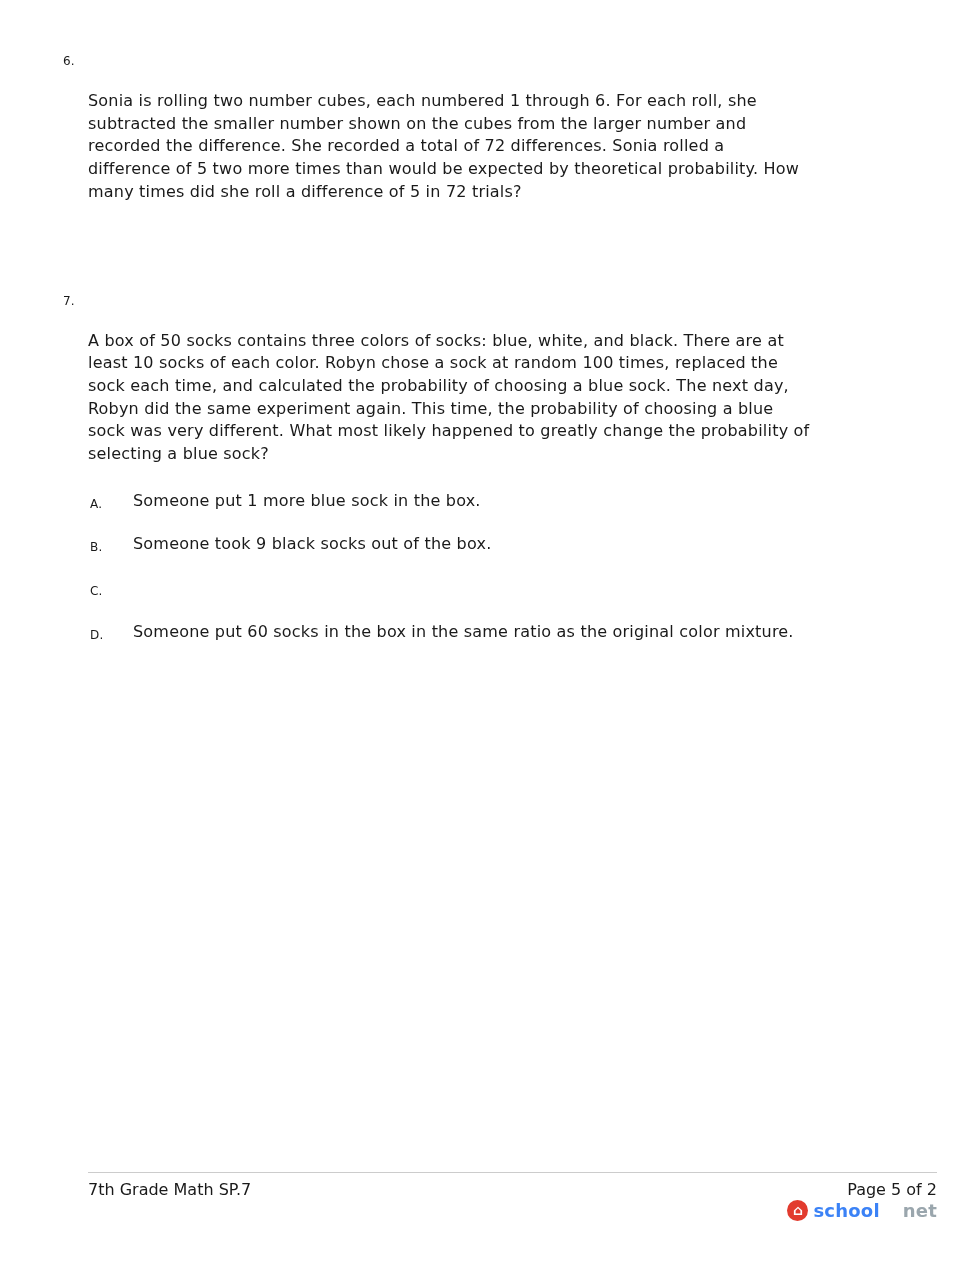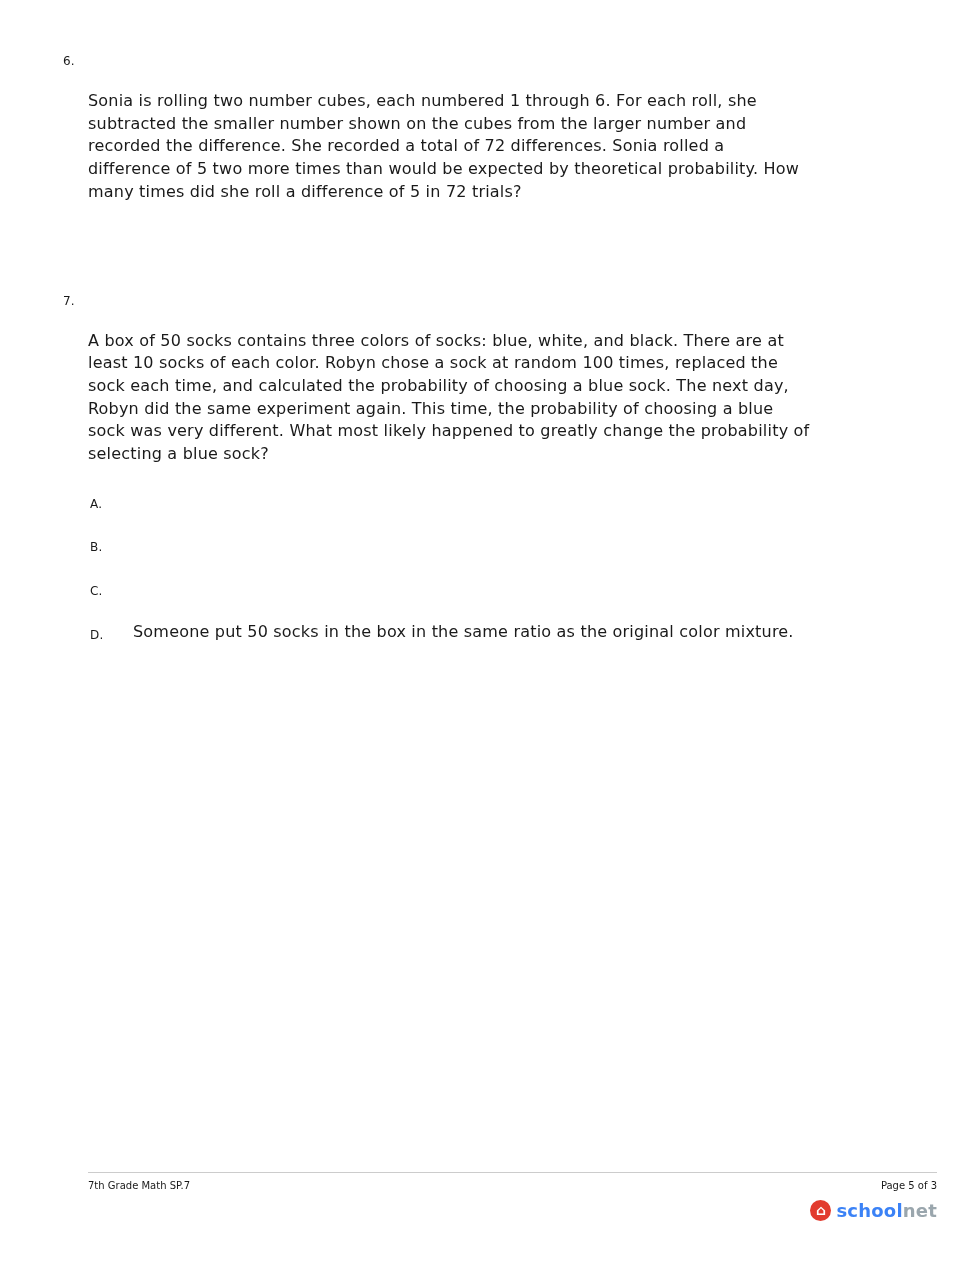--- a/index.html
+++ b/index.html
@@ -70,21 +70,21 @@
     position: absolute;
     left: 88px;
     right: 42px;
     top: 1172px;
     border-top: 1px solid #cccccc;
   }
   .footer-row {
     display: flex;
     justify-content: space-between;
     padding-top: 7px;
-    font-size: 10px;
+    font-size: 16px;
     color: #1a1a1a;
     align-items: flex-end;
   }
   .logo {
     position: absolute;
     right: 0;
     top: 27px;
     display: flex;
     align-items: center;
     gap: 5px;
@@ -99,21 +99,21 @@
     line-height: 21px;
     text-align: center;
     font-weight: bold;
   }
   .logo-text {
     font-size: 18px;
     font-weight: bold;
     letter-spacing: 0.2px;
   }
   .logo-part1 { color: #3b82f6; }
-  .logo-part2 { color: #9aa6ad; }
+  .logo-part2 { color: #9aa6ad; padding-left: 23px; }
 </style>
 </head>
 <body>
 
 <div class="page">
   <div class="content">
 
     <div class="question question-6">
       <span class="qnum">6.</span>
       <div class="qbody">
@@ -122,40 +122,42 @@
     </div>
 
     <div class="question question-7">
       <span class="qnum">7.</span>
       <div class="qbody">
         <span class="qtext"><span>A box of 50 socks contains three colors of socks: blue, white, and black. There are at least 10 socks of each color. Robyn chose a sock at random 100 times, replaced the sock each time, and calculated the probability of choosing a blue sock. The next day, Robyn did the same experiment again. This time, the probability of choosing a blue sock was very different. What </span><strong>most likely</strong><span> happened to greatly change the probability of selecting a blue sock?</span></span>
 
         <div class="choices">
           <div class="choice">
             <span class="choice-letter">A.</span>
+            <div class="choice-text">Someone put 1 more blue sock in the box.</div>
           </div>
           <div class="choice">
             <span class="choice-letter">B.</span>
+            <div class="choice-text">Someone took 9 black socks out of the box.</div>
           </div>
           <div class="choice">
             <span class="choice-letter">C.</span>
           </div>
           <div class="choice">
             <span class="choice-letter">D.</span>
-            <div class="choice-text">Someone put 50 socks in the box in the same ratio as the original color mixture.</div>
+            <div class="choice-text">Someone put 60 socks in the box in the same ratio as the original color mixture.</div>
           </div>
         </div>
       </div>
     </div>
 
   </div>
 
   <div class="footer">
     <div class="footer-row">
       <span>7th Grade Math SP.7</span>
-      <span>Page 5 of 3</span>
+      <span>Page 5 of 2</span>
     </div>
     <div class="logo">
       <span class="logo-icon">⌂</span>
       <span class="logo-text"><span class="logo-part1">school</span><span class="logo-part2">net</span></span>
     </div>
   </div>
 </div>
 
 </body></html>

